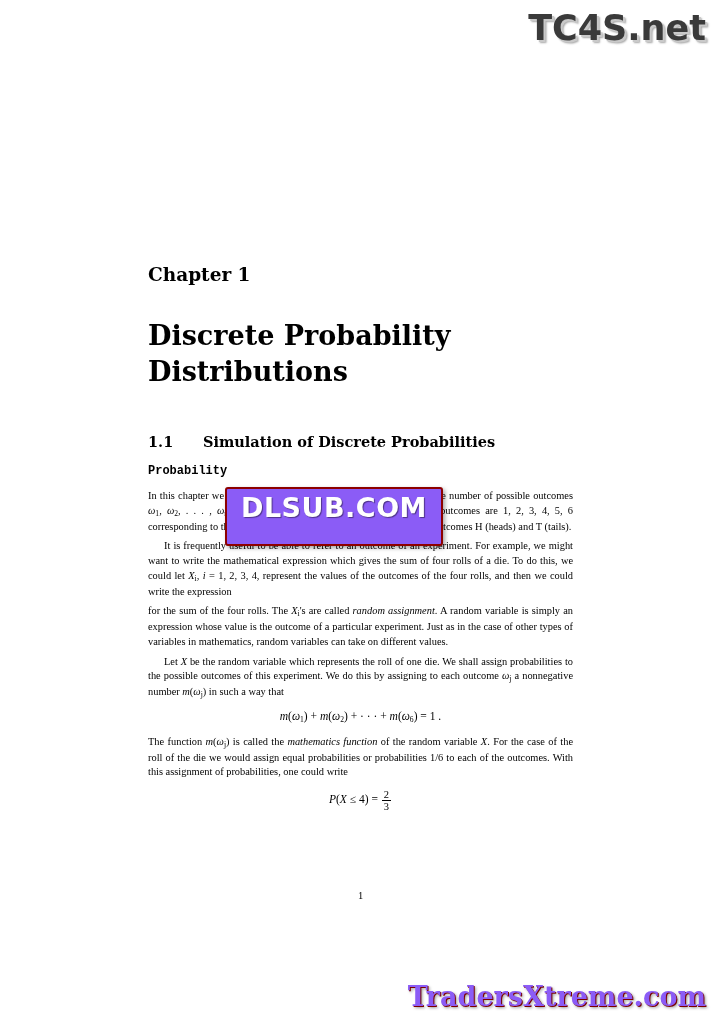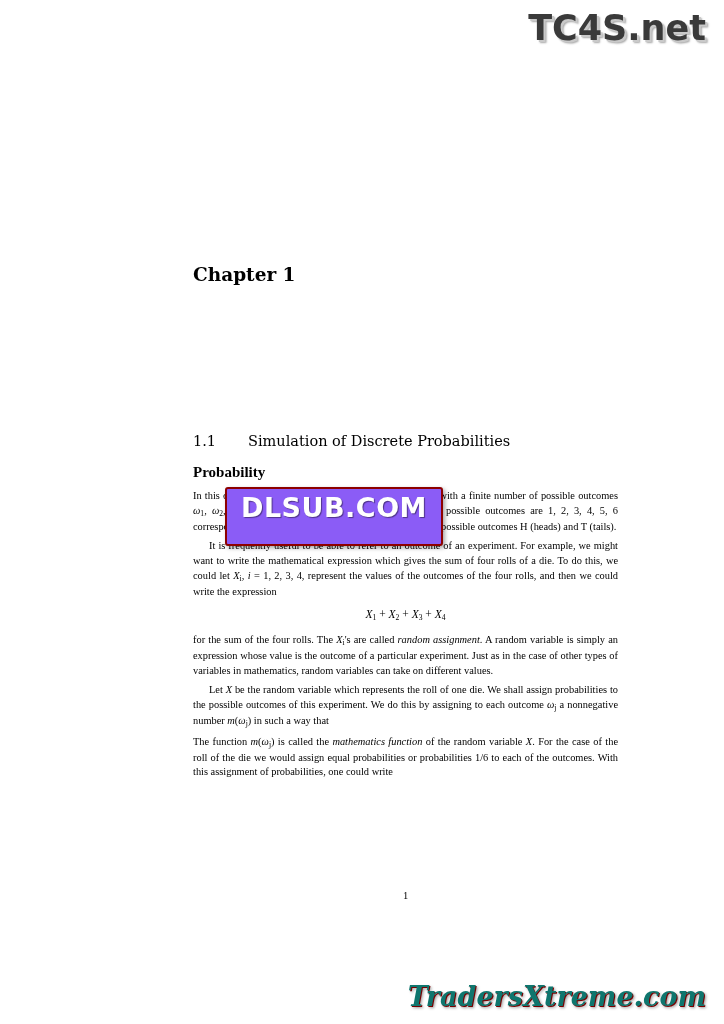--- a/index.html
+++ b/index.html
@@ -28,23 +28,22 @@
     color: #3a3a3a;
     text-shadow: 2px 2px 0 #c9c9c9, 3px 3px 2px rgba(0,0,0,0.35);
     text-align: right;
   }
   .wm-bottom {
     position: absolute;
     bottom: 12px;
     right: 18px;
     font-family: "DejaVu Serif", serif;
     font-weight: bold;
-    font-style: italic;
     font-size: 27px;
-    color: #0f766e;
+    color: #8b5cf6;
     text-shadow: 1px 1px 0 #7a0000, 2px 2px 3px rgba(0,0,0,0.4);
   }
   .wm-center {
     position: absolute;
     left: 225px;
     top: 487px;
     background: #8b5cf6;
     color: #ffffff;
     font-family: "DejaVu Sans", sans-serif;
     font-weight: bold;
@@ -57,21 +56,20 @@
     text-shadow: 1px 1px 1px rgba(0,0,0,0.45);
   }
 
   
   .page {
     position: absolute;
     left: 148px;
     top: 0;
     width: 428px;
     height: 773px;
-    margin-left: 45px;
   }
   .chapter-label {
     position: absolute;
     top: 264px;
     left: 0;
     font-family: "DejaVu Serif", serif;
     font-weight: bold;
     font-size: 18.5px;
   }
   .chapter-title {
@@ -82,31 +80,31 @@
     font-family: "DejaVu Serif", serif;
     font-weight: bold;
     font-size: 27px;
     line-height: 1.33;
   }
   .section-head {
     position: absolute;
     top: 433px;
     left: 0;
     font-family: "DejaVu Serif", serif;
-    font-weight: normal;
+    font-weight: bold;
     font-size: 14.5px;
   }
   .section-num { display: inline-block; width: 55px; }
   .subsection-head {
     position: absolute;
     top: 464px;
     left: 0;
-    font-family: Liberation Serif, serif;
+    font-family: Liberation Mono, monospace;
     font-weight: bold;
-    font-size: 15px;
+    font-size: 12px;
   }
 
   .flow {
     position: absolute;
     top: 489px;
     left: 0;
     width: 425px;
     font-size: 10.4px;
     line-height: 1.42;
     text-align: justify;
@@ -145,44 +143,48 @@
 </style>
 </head>
 <body>
 
 <div class="wm-top">TC4S.net</div>
 
 <div class="page">
 
   <div class="chapter-label">Chapter 1</div>
 
+  <div class="chapter-title">Discrete Probability Distributions</div>
 
   <div class="section-head">
     <span class="section-num">1.1</span><span>Simulation of Discrete Probabilities</span>
   </div>
 
   <div class="subsection-head">Probability</div>
 
   <div class="flow">
 
     <p>In this chapter we shall first consider chance experiments with a finite number of possible outcomes <i class="v">ω</i><span class="sub">1</span>, <i class="v">ω</i><span class="sub">2</span>, . . . , <i class="v">ω</i><span class="sub">n</span>. For example, we roll a die and the possible outcomes are 1, 2, 3, 4, 5, 6 corresponding to the side that turns up. We toss a coin with possible outcomes H (heads) and T (tails).</p>
 
     <p class="ind">It is frequently useful to be able to refer to an outcome of an experiment. For example, we might want to write the mathematical expression which gives the sum of four rolls of a die. To do this, we could let <i class="v">X</i><span class="sub">i</span>, <i class="v">i</i> = 1, 2, 3, 4, represent the values of the outcomes of the four rolls, and then we could write the expression</p>
 
-    <div class="eq">
-      <i class="v">X</i><span class="sub">1</span> + <i class="v">X</i><span class="sub">2</span> + <i class="v">X</i><span class="sub">3</span> + <i class="v">X</i><span class="sub">4</span>
-    </div>
 
     <p>for the sum of the four rolls. The <i class="v">X</i><span class="sub">i</span>'s are called <i>random assignment</i>. A random variable is simply an expression whose value is the outcome of a particular experiment. Just as in the case of other types of variables in mathematics, random variables can take on different values.</p>
 
     <p class="ind">Let <i class="v">X</i> be the random variable which represents the roll of one die. We shall assign probabilities to the possible outcomes of this experiment. We do this by assigning to each outcome <i class="v">ω</i><span class="sub">j</span> a nonnegative number <i class="v">m</i>(<i class="v">ω</i><span class="sub">j</span>) in such a way that</p>
 
+    <div class="eq">
+      <i class="v">m</i>(<i class="v">ω</i><span class="sub">1</span>) + <i class="v">m</i>(<i class="v">ω</i><span class="sub">2</span>) + · · · + <i class="v">m</i>(<i class="v">ω</i><span class="sub">6</span>) = 1 .
+    </div>
 
     <p>The function <i class="v">m</i>(<i class="v">ω</i><span class="sub">j</span>) is called the <i>mathematics function</i> of the random variable <i class="v">X</i>. For the case of the roll of the die we would assign equal probabilities or probabilities 1/6 to each of the outcomes. With this assignment of probabilities, one could write</p>
 
+    <div class="eq tall">
+      <i class="v">P</i>(<i class="v">X</i> ≤ 4) = <span class="frac"><span class="num">2</span><span class="den">3</span></span>
+    </div>
 
   </div>
 
   <div class="folio">1</div>
 
 </div>
 
 <div class="wm-center">DLSUB.COM</div>
 <div class="wm-bottom">TradersXtreme.com</div>
 

